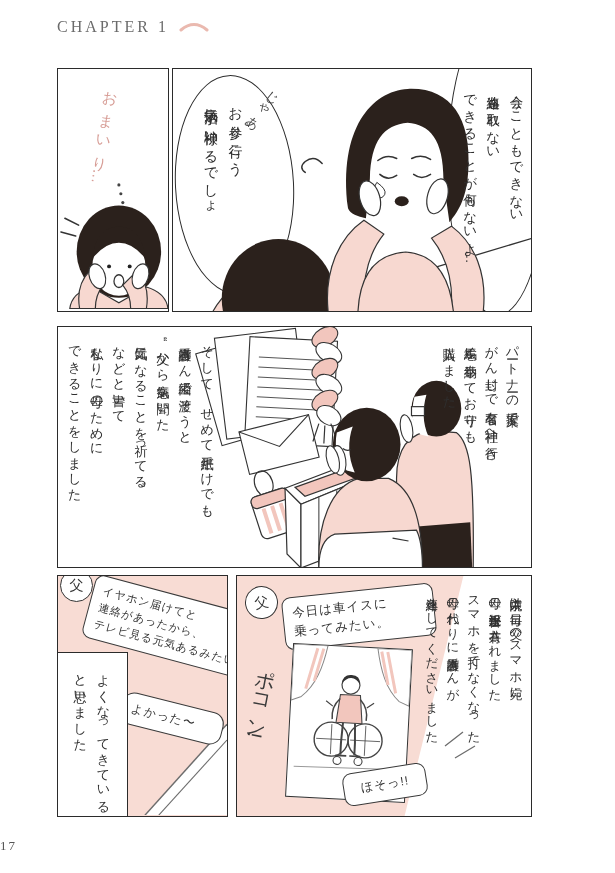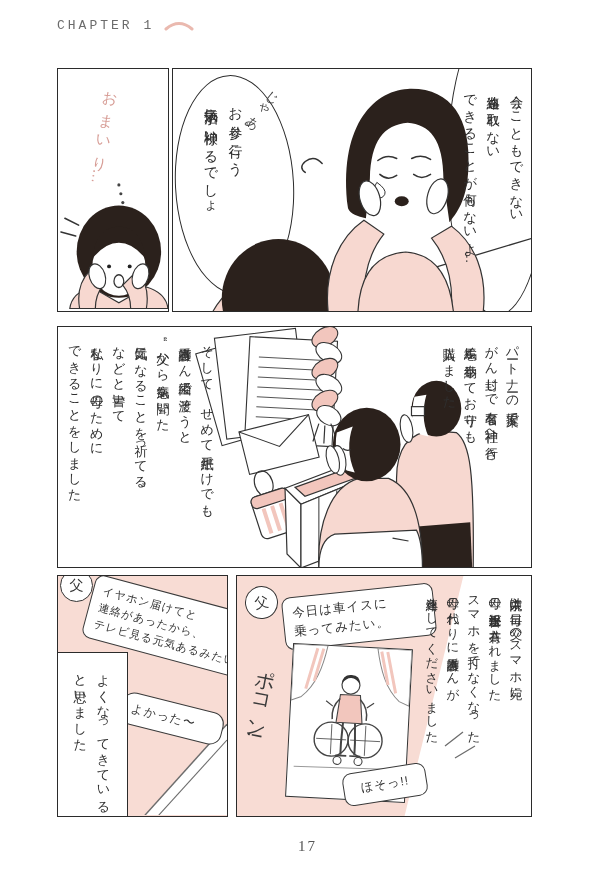--- a/index.html
+++ b/index.html
@@ -1,20 +1,20 @@
 <!DOCTYPE html>
 <html><head>
 <meta charset="utf-8">
 <style>
   html,body{margin:0;padding:0;background:#fff;}
   .page{position:relative;width:615px;height:873px;background:#ffffff;overflow:hidden;
         font-family:"Liberation Sans","DejaVu Sans",sans-serif;color:#2f2f2f;}
   
   .header{position:absolute;left:57px;top:18px;display:flex;align-items:center;}
-  .chapter{font-family:Liberation Mono, monospace;font-size:13px;letter-spacing:3px;color:#6b6b6b;}
+  .chapter{font-family:Liberation Serif, serif;font-size:16px;letter-spacing:3px;color:#6b6b6b;}
   .wave{margin:0 12px 0 10px;}
   .subtitle{font-size:10.5px;letter-spacing:1.5px;color:#4a4a4a;}
   
   .panel{position:absolute;border:1.6px solid #2b2b2b;background:#fff;overflow:hidden;box-sizing:border-box;}
   #panelA{left:57px;top:68px;width:112px;height:244px;}
   #panelB{left:172px;top:68px;width:360px;height:244px;}
   #panelC{left:57px;top:326px;width:475px;height:242px;}
   #panelD{left:57px;top:575px;width:171px;height:242px;background:#f8dcd4;}
   #panelE{left:236px;top:575px;width:296px;height:242px;background:#fff;}
   .fill{position:absolute;inset:0;}
@@ -23,22 +23,22 @@
   .narr{font-size:13px;line-height:1.62;letter-spacing:1px;}
   
   .ellipse-bubble{position:absolute;background:#fff;border:1.6px solid #2b2b2b;border-radius:50%;}
   .box-bubble{position:absolute;background:#fff;border:1.3px solid #3a3a3a;border-radius:9px;
               font-size:11px;line-height:1.55;white-space:pre-line;padding:6px 9px;color:#333;}
   .hand{letter-spacing:1px;}
   .badge{position:absolute;width:31px;height:31px;border:1.5px solid #333;border-radius:50%;
          background:#fff;display:flex;align-items:center;justify-content:center;font-size:14px;color:#333;}
   .caption-box{position:absolute;background:#fff;border:1.6px solid #2b2b2b;box-sizing:border-box;}
   .pink-text{color:#d79d96;}
-  .pagenum{position:absolute;left:0;width:615px;top:838px;text-align:center;
-           font-family:"Liberation Serif","DejaVu Serif",serif;font-size:15px;letter-spacing:2px;color:#555;}
+  .pagenum{position:absolute;left:0;width:615px;top:838px;text-align:left;
+           font-family:"Liberation Serif","DejaVu Serif",serif;font-size:13px;letter-spacing:2px;color:#555;}
 </style>
 </head>
 <body>
 
 <div class="page">
 
   <div class="header">
     <span class="chapter">CHAPTER 1</span>
     <svg class="wave" width="30" height="12" viewBox="0 0 30 12">
       <path d="M2,9 Q15,-2 28,9" fill="none" stroke="#eab9af" stroke-width="3" stroke-linecap="round"></path>

